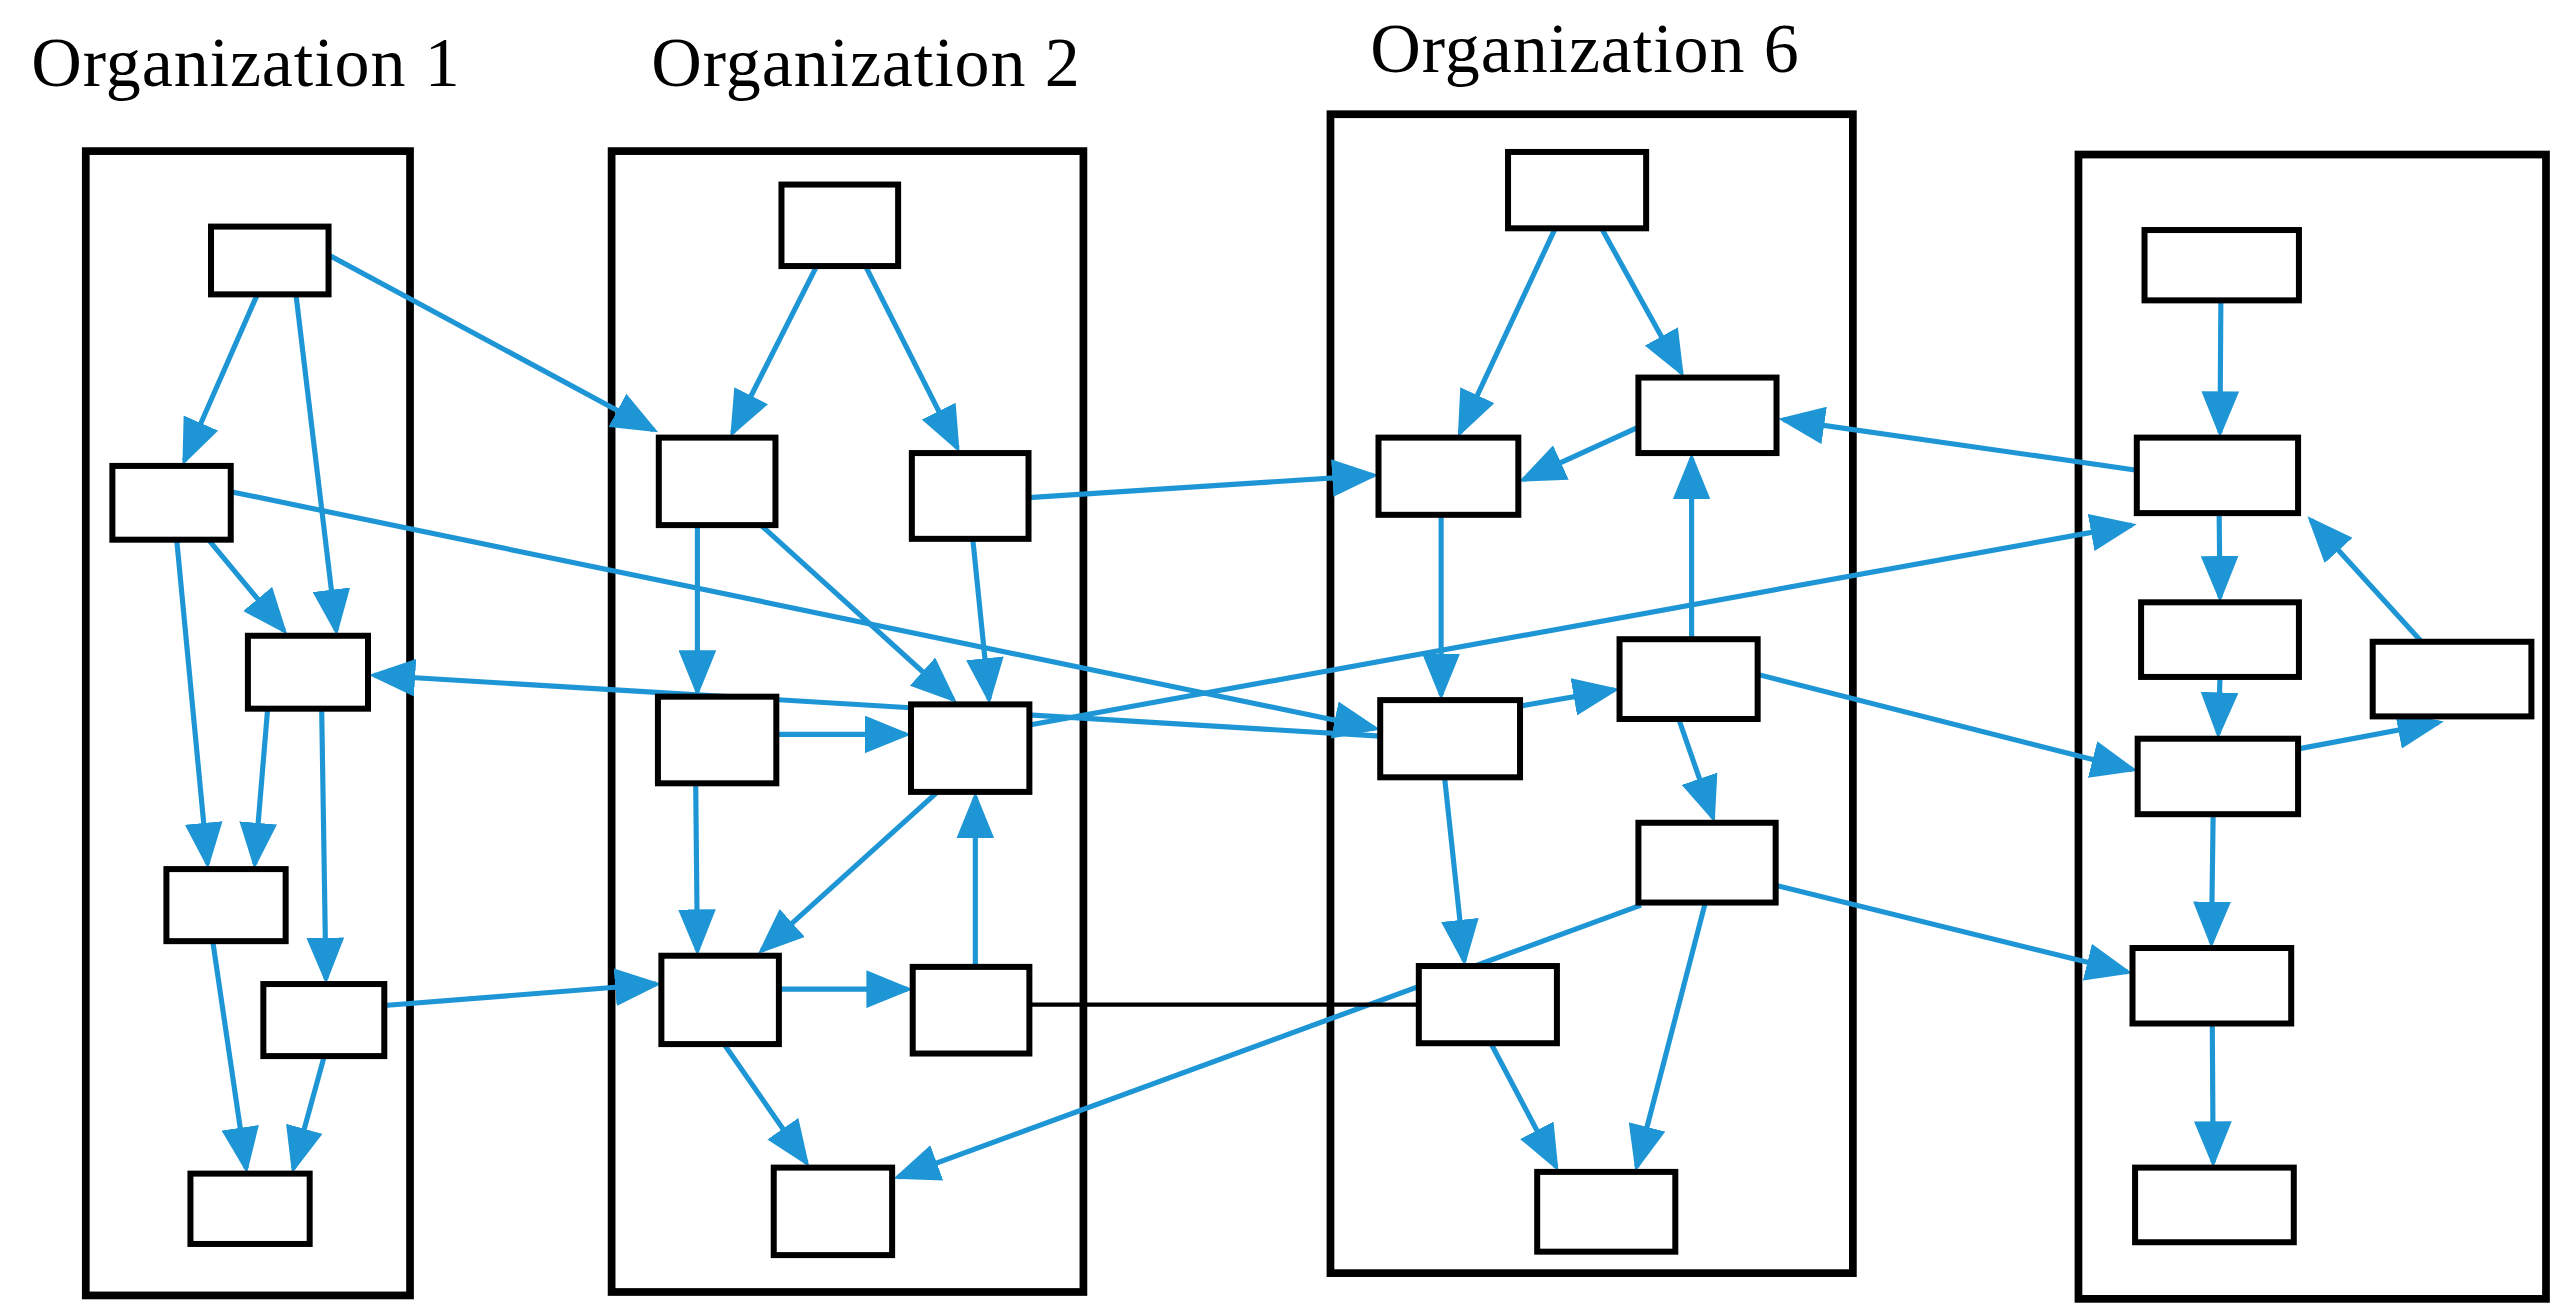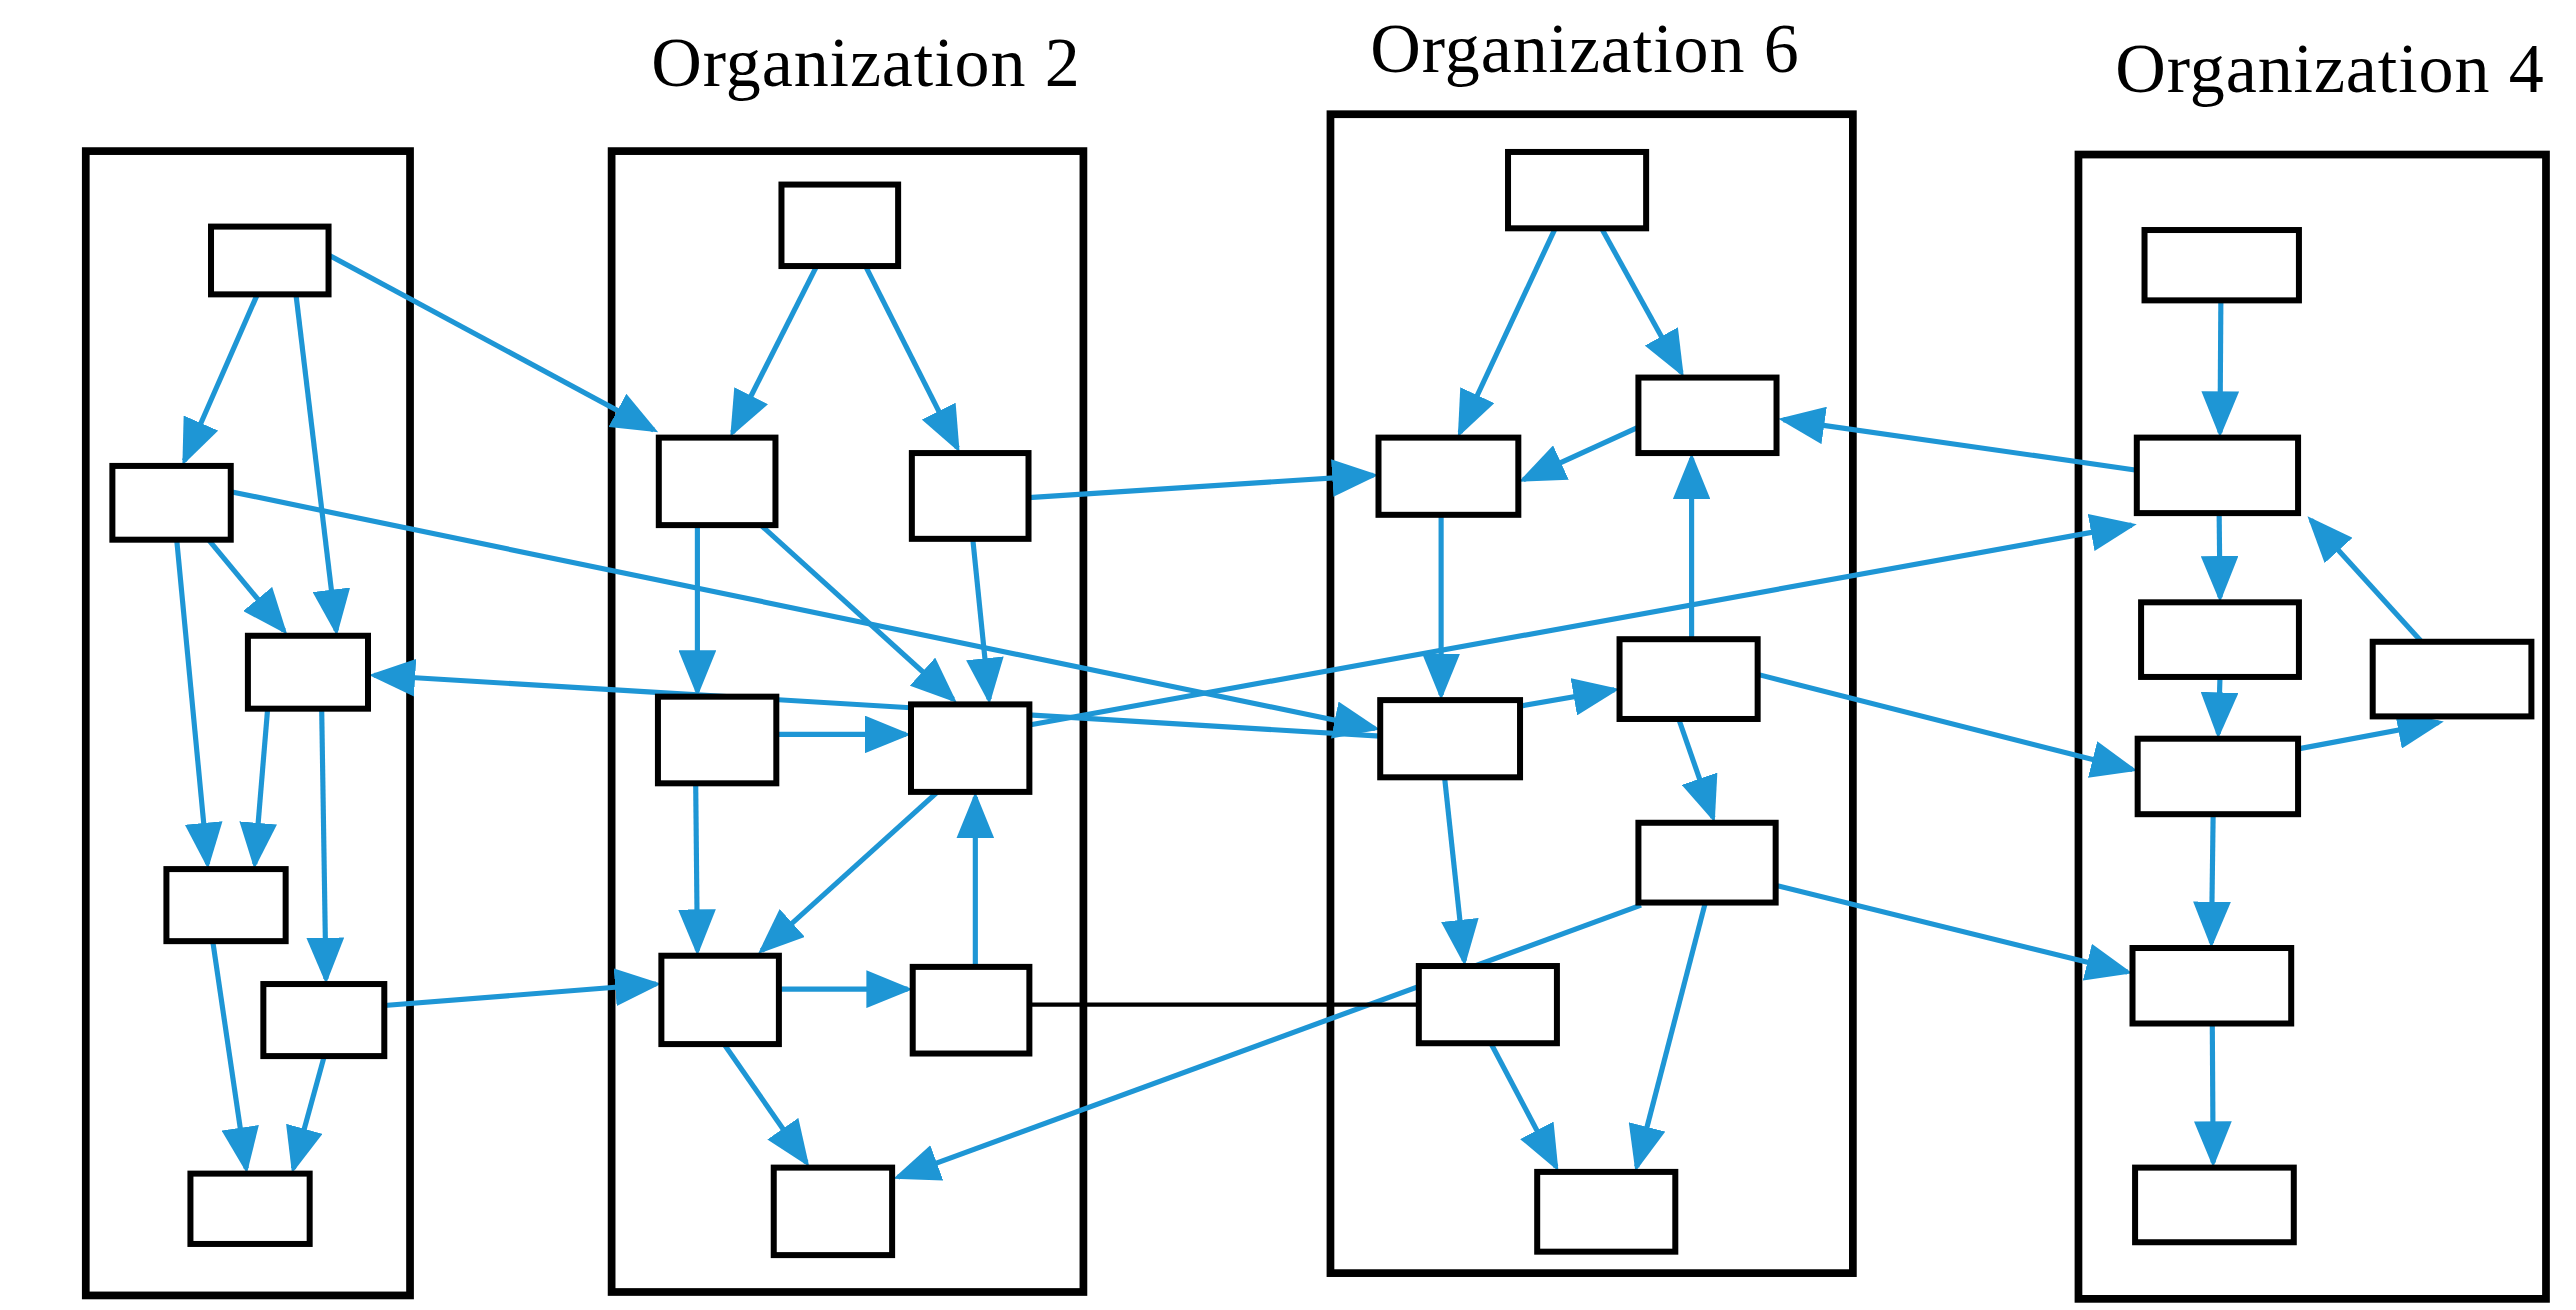--- a/index.html
+++ b/index.html
@@ -122,17 +122,17 @@
         <rect x="2500" y="268" width="180" height="82" fill="#ffffff" stroke="#000000" stroke-width="7"></rect>
         <rect x="2491" y="510" width="188" height="88" fill="#ffffff" stroke="#000000" stroke-width="7"></rect>
         <rect x="2496" y="702" width="184" height="87" fill="#ffffff" stroke="#000000" stroke-width="7"></rect>
         <rect x="2492" y="861" width="187" height="88" fill="#ffffff" stroke="#000000" stroke-width="7"></rect>
         <rect x="2486" y="1105" width="185" height="88" fill="#ffffff" stroke="#000000" stroke-width="7"></rect>
         <rect x="2489" y="1361" width="185" height="87" fill="#ffffff" stroke="#000000" stroke-width="7"></rect>
         <rect x="2766" y="748" width="185" height="87" fill="#ffffff" stroke="#000000" stroke-width="7"></rect>
       </g>
   </svg>
 
+  <div class="org-title" style="left: 246px; top: 24px; font-size: 70px;">Organization 1</div>
   <div class="org-title" style="left: 866px; top: 24px; font-size: 70px;">Organization 2</div>
   <div class="org-title" style="left: 1585px; top: 10.3px; font-size: 70px;">Organization 6</div>
-  <div class="org-title" style="left: 2330px; top: 30px; font-size: 70px;">Organization 4</div>
 </div>
 
 
 </body></html>

